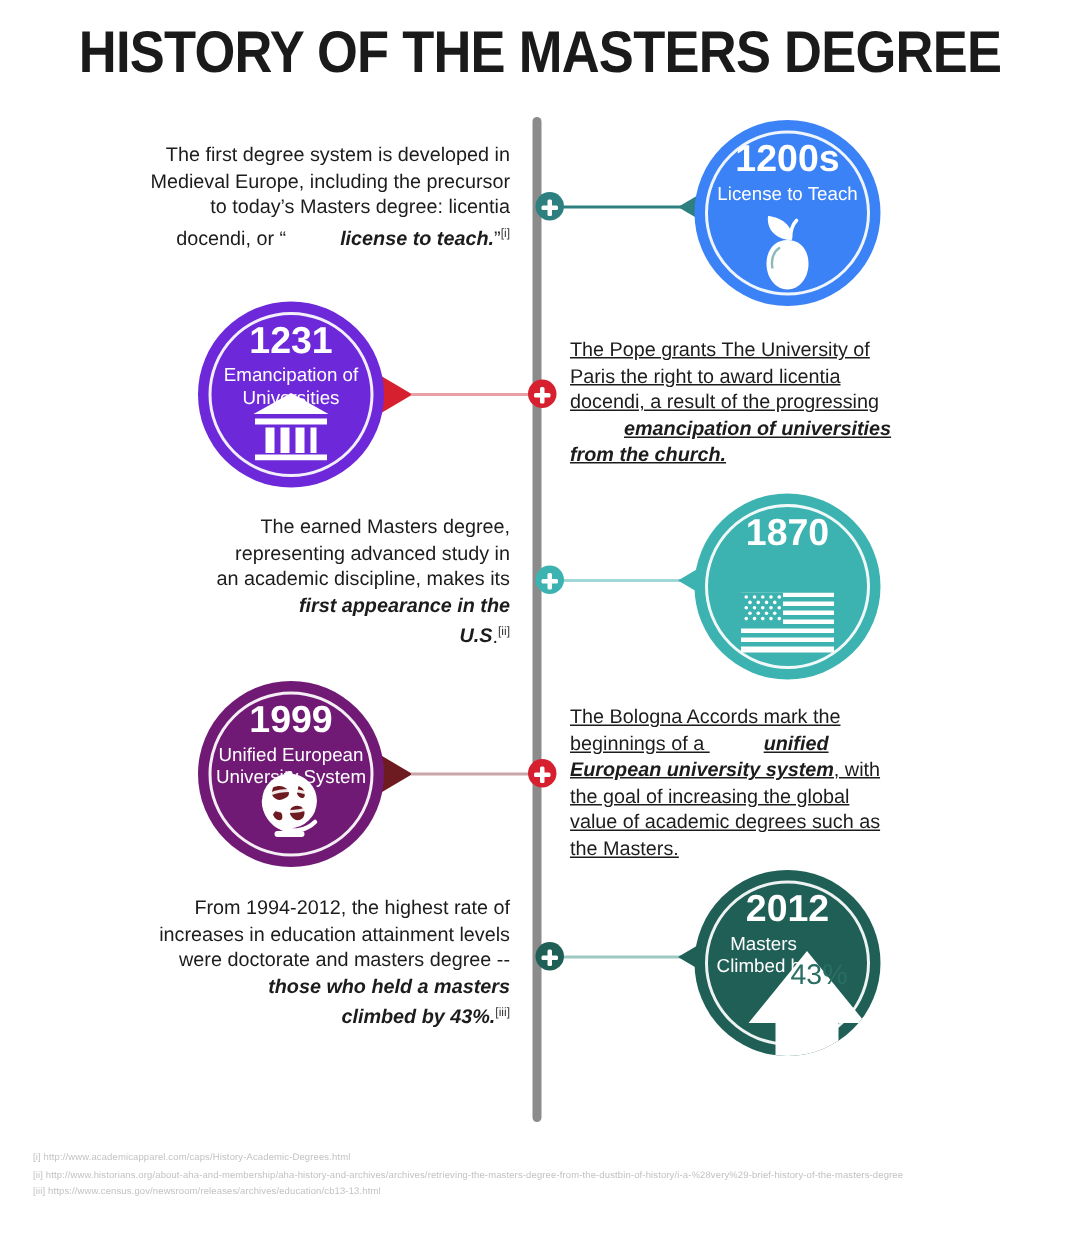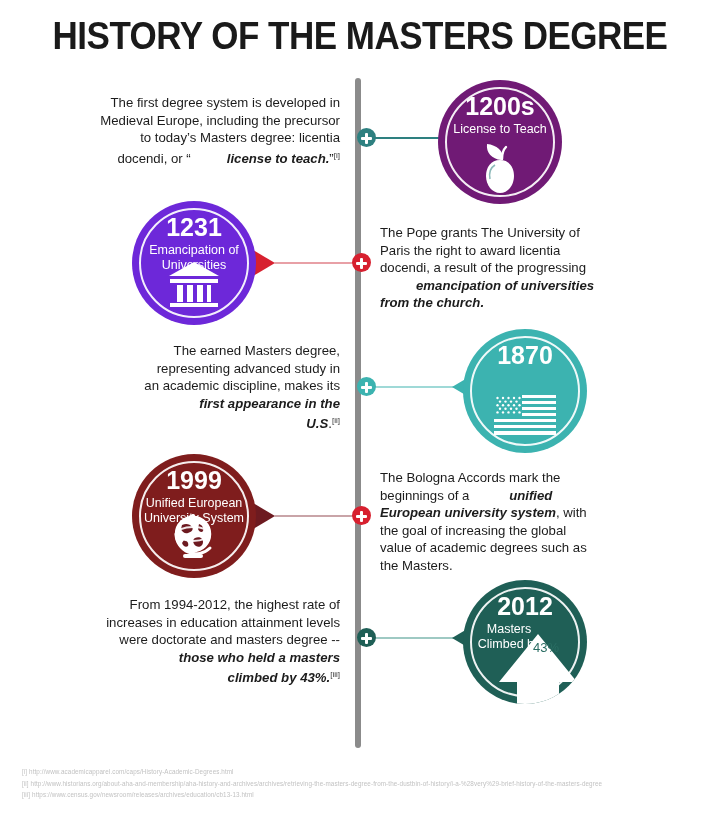--- a/index.html
+++ b/index.html
@@ -81,21 +81,21 @@
   }
   .plus::before { left:4px; top:8.5px; width:11px; height:3px; }
   .plus::after  { left:8px; top:4.5px; width:3px; height:11px; }
 
   
   .txt {
     position: absolute;
     font-size: 13.2px; line-height: 17.5px; color: #1c1c1c;
   }
   .txt.r { text-align: right; }
-  .txt.l { text-align: left; }
+  .txt.l { text-align: left; text-decoration: underline; }
   .txt b { font-weight: bold; font-style: italic; padding-left: 36px; }
   sup.ref { font-size: 8px; vertical-align: super; color:#333; }
 
   
   .notes { position: absolute; left: 22px; top: 766px; width: 690px; }
   .note {
     font-size: 6.3px; color: #c2c2c2; line-height: 11.5px;
     letter-spacing: 0.1px; white-space: nowrap;
     font-family: "Liberation Sans", sans-serif;
   }
@@ -112,21 +112,21 @@
   <div class="row" style="top:0;">
     <div class="txt r" style="left:92px; top:94px; width:248px;">
       <span>The first degree system is developed in Medieval Europe, including the precursor to today’s Masters degree: licentia docendi, or “</span><b>license to teach.</b><span>”</span><sup class="ref">[i]</sup>
     </div>
 
     <div class="conn" style="left:369px; top:137px; width:86px; background:#2e8080;"></div>
     <div class="plus" style="left:357px; top:128px; background:#2e8080;"></div>
 
     <div class="nub left" style="left:452px; top:125px; color:#2e8080;"></div>
 
-    <div class="bubble" style="left:438px; top:80px; background:#701a75;">
+    <div class="bubble" style="left:463px; top:80px; background:#3b82f6;">
       <div class="ring"></div>
       <div class="yr">1200s</div>
       <div class="lbl">License to Teach</div>
       <div class="icon">
         <svg width="54" height="58" viewBox="0 0 54 58" aria-hidden="true">
           <path d="M30 20 C30 13 24 7 14 6 C13 15 19 21 28 22 Z" fill="#fff"></path>
           <path d="M29 21 C29 16 30 12 33 9" stroke="#fff" stroke-width="2.4" fill="none" stroke-linecap="round"></path>
           <path d="M27 22 C18 22 13 29 13 38 C13 47 19 55 27 55 C35 55 41 47 41 38 C41 29 36 22 27 22 Z" fill="#fff"></path>
           <path d="M22 27 C17 30 16 36 17 41" stroke="#2e8080" stroke-width="1.6" fill="none" opacity="0.55"></path>
         </svg>
@@ -213,21 +213,21 @@
               <circle cx="25.5" cy="17.4" r="1.2"></circle>
           </g>
         </svg>
       </div>
     </div>
   </div>
 
   <div class="row" style="top:0;">
     <div class="nub right" style="left:253px; top:503px; color:#6d1a20;"></div>
 
-    <div class="bubble" style="left:132px; top:454px; background:#7f1d1d;">
+    <div class="bubble" style="left:132px; top:454px; background:#701a75;">
       <div class="ring"></div>
       <div class="yr">1999</div>
       <div class="lbl">Unified European University System</div>
       <div class="icon">
         <svg width="50" height="50" viewBox="0 0 50 50" aria-hidden="true">
           <circle cx="24" cy="22" r="17" fill="#fff"></circle>
           <g fill="#6d1a20">
             <path d="M13 13 C17 11 21 12 23 15 C25 18 22 20 19 21 C16 22 13 20 12 17 Z"></path>
             <path d="M26 26 C30 24 34 26 34 30 C34 34 30 36 27 34 C24 32 23 28 26 26 Z"></path>
             <path d="M30 12 C33 13 35 16 34 19 C33 21 30 20 29 17 Z"></path>
@@ -263,21 +263,21 @@
     <div class="bubble" style="left:463px; top:580px; background:#1f5f56;">
       <div class="ring"></div>
       <div class="yr">2012</div>
       <div class="lbl" style="left:6px; top:42px; width:80px; text-align:center;">Masters Climbed by</div>
       <div class="icon" style="left:0; bottom:-2px; height:74px;">
         <svg width="90" height="74" viewBox="0 0 90 74" aria-hidden="true" style="margin-left:30px;">
           <path d="M45 2 L84 50 L66 50 L66 72 L24 72 L24 50 L6 50 Z" fill="#ffffff"></path>
         </svg>
       </div>
       <div style="position:absolute; left:58px; top:60px; width:50px; text-align:center;
-                  font-size:13px; color:#2a6d63; font-weight:normal;">43%</div>
+                  font-size:19px; color:#2a6d63; font-weight:normal;">43%</div>
     </div>
   </div>
 
   <div class="notes">
     <div class="note">[i] http://www.academicapparel.com/caps/History-Academic-Degrees.html</div>
     <div class="note">[ii] http://www.historians.org/about-aha-and-membership/aha-history-and-archives/archives/retrieving-the-masters-degree-from-the-dustbin-of-history/i-a-%28very%29-brief-history-of-the-masters-degree</div>
     <div class="note">[iii] https://www.census.gov/newsroom/releases/archives/education/cb13-13.html</div>
   </div>
 
 </div>

